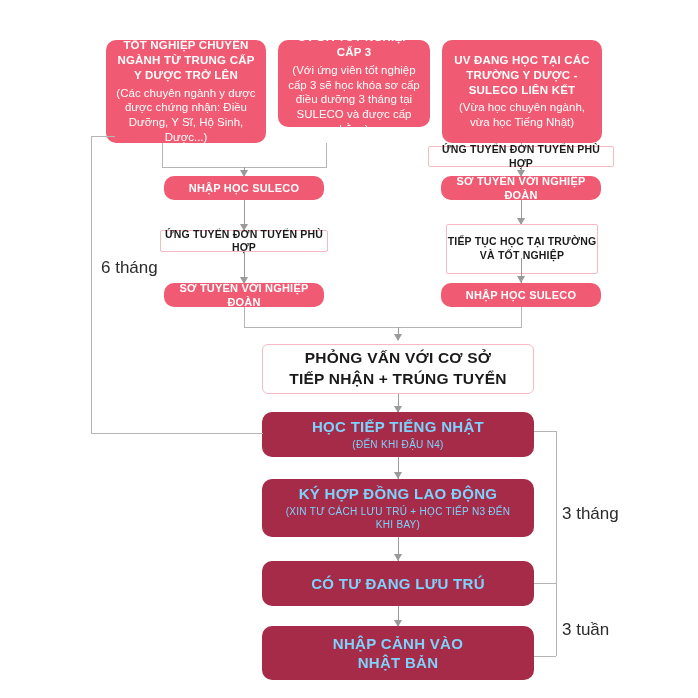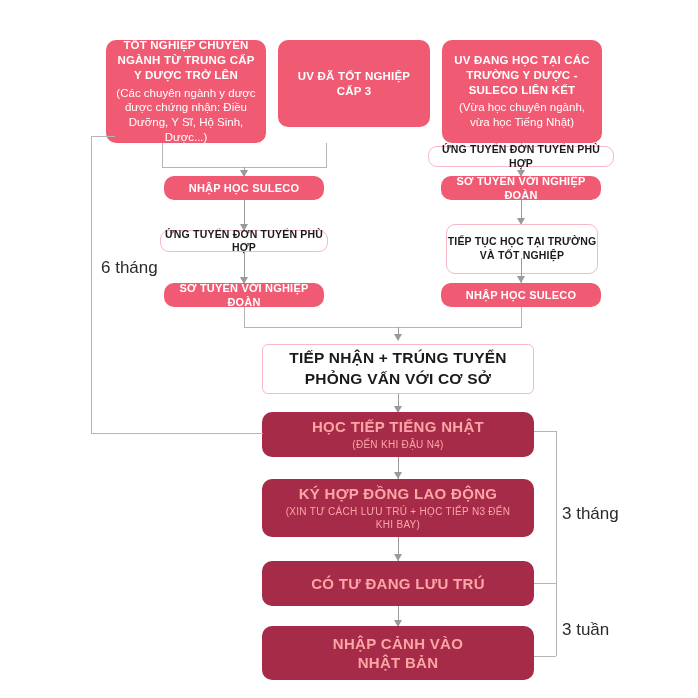--- a/index.html
+++ b/index.html
@@ -40,37 +40,37 @@
   }
 
   
   .pink {
     background: #F05A72;
     color: #ffffff;
   }
   
   .crimson {
     background: #A62B49;
-    color: #fca5a5;
+    color: #7dd3fc;
   }
   
   .outline {
     background: #ffffff;
     color: #1a1a1a;
     border: 1px solid #F7B9C4;
   }
 
   
   .big-top .title { font-size: 11.5px; }
   .big-top .sub   { font-size: 11.5px; margin-top: 3px; }
 
   .step      { font-size: 11px; }
   .step .title { font-size: 11px; }
 
-  .chip { font-size: 10.5px; border-radius: 9px; }
+  .chip { font-size: 10.5px; border-radius: 2px; }
 
   .wide      { font-size: 15px; }
   .wide .title { font-size: 15px; letter-spacing: 0.3px; }
   .wide .sub   { font-size: 10px; margin-top: 3px; letter-spacing: 0.3px; }
 
   .interview .title { font-size: 15.5px; line-height: 1.35; }
 
   
   .ln {
     position: absolute;
@@ -102,20 +102,21 @@
 
 <div id="canvas">
 
   <div class="node pink big-top" style="left:106px; top:40px; width:160px; height:103px; padding:6px 8px;">
     <div class="title">TỐT NGHIỆP CHUYÊN NGÀNH TỪ TRUNG CẤP Y DƯỢC TRỞ LÊN</div>
     <div class="sub">(Các chuyên ngành y dược được chứng nhận: Điều Dưỡng, Y Sĩ, Hộ Sinh, Dược...)</div>
   </div>
 
   <div class="node pink big-top" style="left:278px; top:40px; width:152px; height:87px; padding:6px 8px;">
     <div class="title">UV ĐÃ TỐT NGHIỆP CẤP 3</div>
+    <div class="sub">(Với ứng viên tốt nghiệp cấp 3 sẽ học khóa sơ cấp điều dưỡng 3 tháng tại SULECO và được cấp bằng)</div>
   </div>
 
   <div class="node pink big-top" style="left:442px; top:40px; width:160px; height:103px; padding:6px 8px;">
     <div class="title">UV ĐANG HỌC TẠI CÁC TRƯỜNG Y DƯỢC - SULECO LIÊN KẾT</div>
     <div class="sub">(Vừa học chuyên ngành, vừa học Tiếng Nhật)</div>
   </div>
 
   <div class="ln v pale" style="left:162px; top:143px; height:24px;"></div>
   <div class="ln v pale" style="left:326px; top:143px; height:24px;"></div>
 
@@ -169,22 +170,22 @@
     <div class="title">NHẬP HỌC SULECO</div>
   </div>
 
   <div class="ln v pale" style="left:244px; top:307px; height:20px;"></div>
   <div class="ln v pale" style="left:521px; top:307px; height:20px;"></div>
   <div class="ln h pale" style="left:244px; top:327px; width:278px;"></div>
   <div class="ln v" style="left:398px; top:327px; height:13px;"></div>
   <div class="arrow" style="left:393.5px; top:334px;"></div>
 
   <div class="node outline interview" style="left:262px; top:344px; width:272px; height:50px; border-radius:6px;">
+    <div class="title">PHỎNG VẤN VỚI CƠ SỞ</div>
     <div class="title">TIẾP NHẬN + TRÚNG TUYỂN</div>
-    <div class="title">PHỎNG VẤN VỚI CƠ SỞ</div>
   </div>
 
   <div class="ln v" style="left:398px; top:394px; height:18px;"></div>
   <div class="arrow" style="left:393.5px; top:406px;"></div>
 
   <div class="node crimson wide" style="left:262px; top:412px; width:272px; height:45px;">
     <div class="title">HỌC TIẾP TIẾNG NHẬT</div>
     <div class="sub">(ĐẾN KHI ĐẬU N4)</div>
   </div>
 

